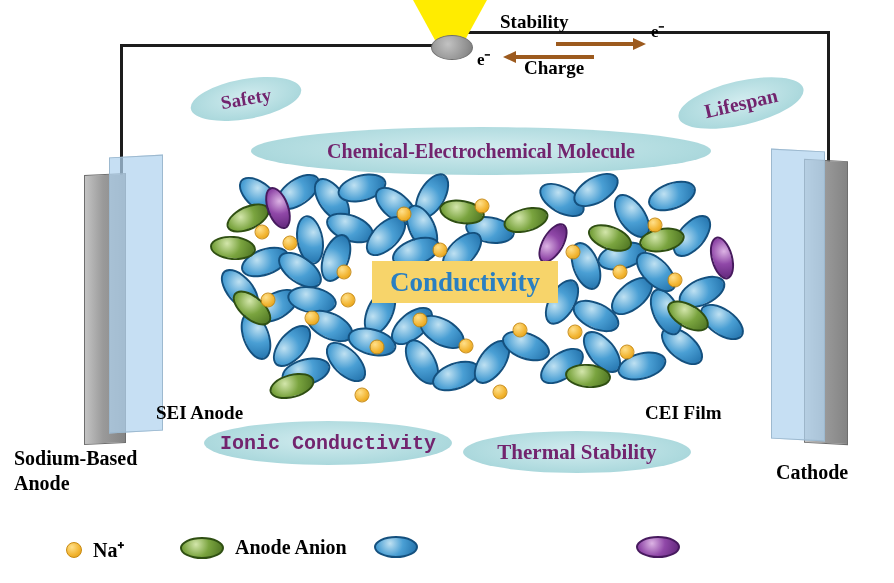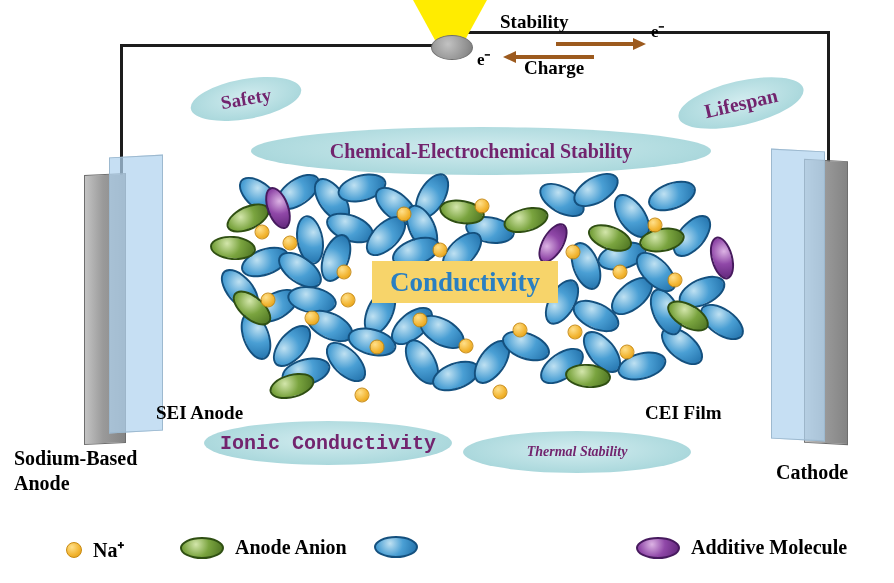--- a/index.html
+++ b/index.html
@@ -124,27 +124,27 @@
 <div class="slab metal" style="left:804px; top:160px; width:42px; height:282px; transform:skewY(3deg);"></div>
 <div class="slab film" style="left:771px; top:150px; width:52px; height:288px; transform:skewY(3deg);"></div>
 
 <div class="bubble" style="left:190px; top:79px; width:112px; height:40px; transform:rotate(-10deg);">
   <span style="font-size:19px;">Safety</span>
 </div>
 <div class="bubble" style="left:677px; top:81px; width:128px; height:44px; transform:rotate(-13deg);">
   <span style="font-size:20px;">Lifespan</span>
 </div>
 <div class="bubble" style="left:251px; top:127px; width:460px; height:48px;">
-  <span style="font-size:20px;">Chemical-Electrochemical Stability</span>
+  <span style="font-size:20px;">Chemical-Electrochemical Molecule</span>
 </div>
 <div class="bubble" style="left:204px; top:421px; width:248px; height:44px;font-family:Liberation Mono, monospace;">
   <span style="font-size:20px;">Ionic Conductivity</span>
 </div>
 <div class="bubble" style="left:463px; top:431px; width:228px; height:42px;">
-  <span style="font-size:14px;font-style:italic;">Thermal Stability</span>
+  <span style="font-size:21px;">Thermal Stability</span>
 </div>
 
 <div id="molecule-layer">
     <div class="mol solvent" style="left: 298px; top: 192px; width: 46px; height: 23px; transform: translate(-50%, -50%) rotate(-35deg);"></div>
     <div class="mol solvent" style="left: 332px; top: 200px; width: 46px; height: 23px; transform: translate(-50%, -50%) rotate(55deg);"></div>
     <div class="mol solvent" style="left: 362px; top: 188px; width: 46px; height: 23px; transform: translate(-50%, -50%) rotate(-15deg);"></div>
     <div class="mol solvent" style="left: 396px; top: 206px; width: 46px; height: 23px; transform: translate(-50%, -50%) rotate(40deg);"></div>
     <div class="mol solvent" style="left: 432px; top: 196px; width: 46px; height: 23px; transform: translate(-50%, -50%) rotate(-60deg);"></div>
     <div class="mol solvent" style="left: 350px; top: 228px; width: 46px; height: 23px; transform: translate(-50%, -50%) rotate(20deg);"></div>
     <div class="mol solvent" style="left: 386px; top: 236px; width: 46px; height: 23px; transform: translate(-50%, -50%) rotate(-45deg);"></div>
@@ -244,14 +244,13 @@
 </div>
 <div class="legend-item" style="left:180px;">
   <div class="swatch sw-ell anion"></div>
   <span class="txt">Anode Anion</span>
 </div>
 <div class="legend-item" style="left:374px;">
   <div class="swatch sw-ell solvent"></div>
 </div>
 <div class="legend-item" style="left:636px;">
   <div class="swatch sw-ell additive"></div>
-  <span class="txt">Additive Molecule</span>
 </div>
 
 </body></html>

